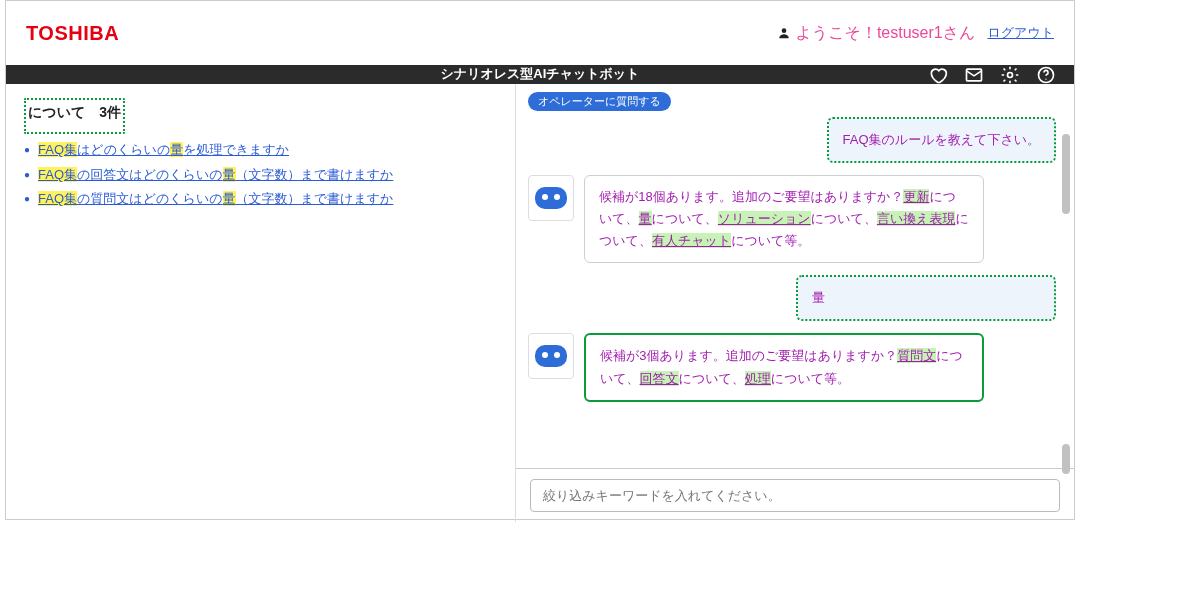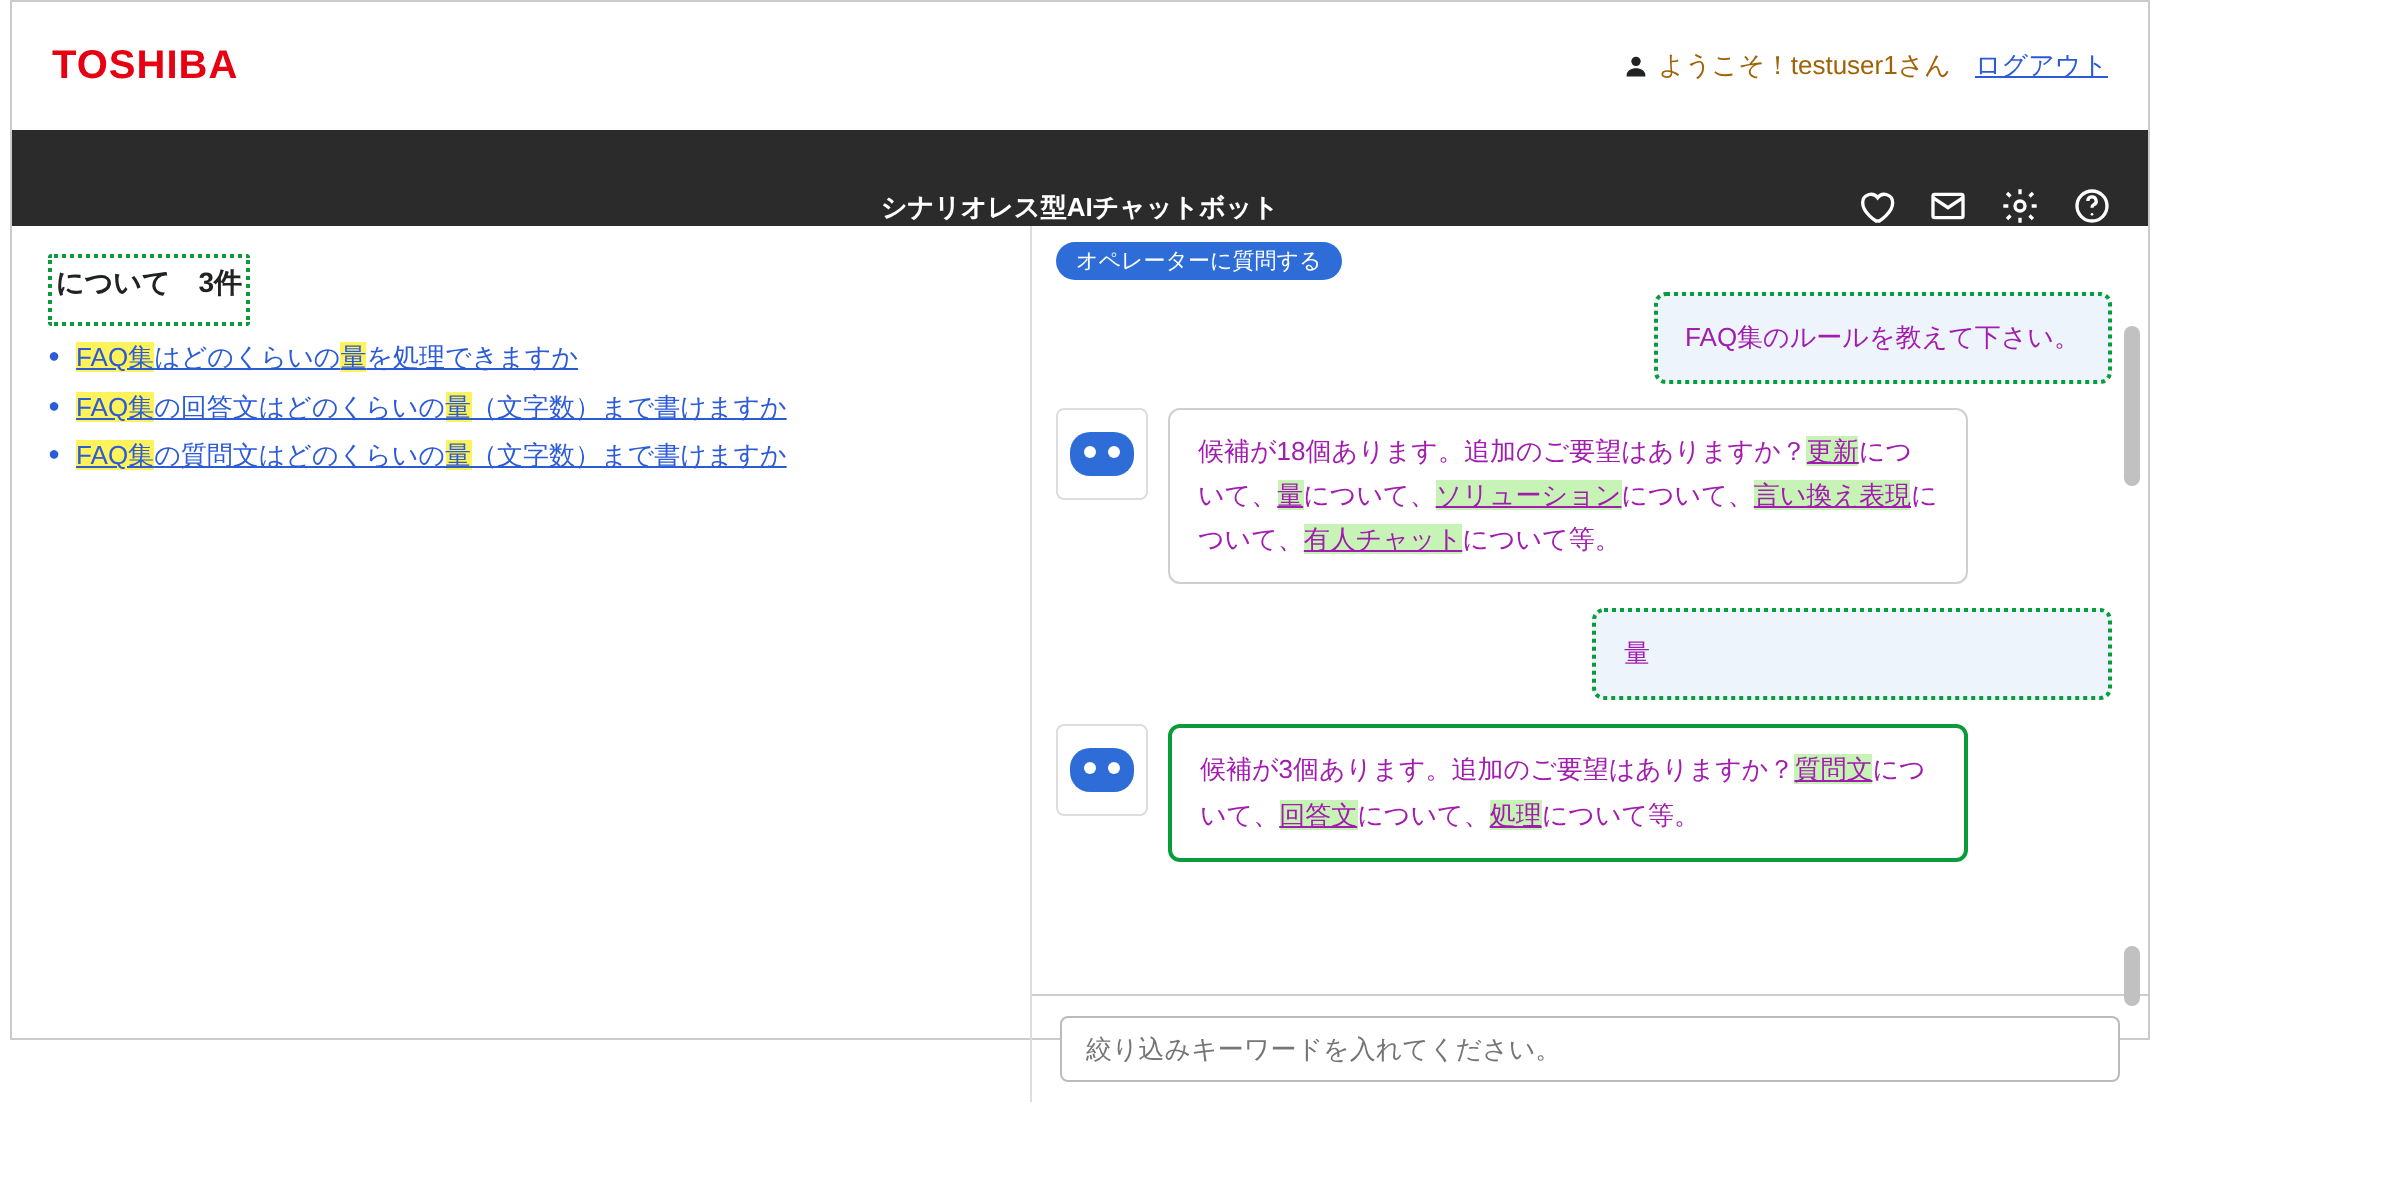--- a/index.html
+++ b/index.html
@@ -5,25 +5,25 @@
   * { box-sizing: border-box; margin: 0; padding: 0; font-family: "Hiragino Kaku Gothic ProN", "Meiryo", sans-serif; }
   body { background: #fff; width: 1200px; height: 600px; overflow: hidden; position: relative; }
 
   .app { width: 1070px; height: 520px; border: 1px solid #ccc; margin-left: 5px; margin-top: 0; position: relative; background: #fff; }
 
   
   .topbar { height: 64px; display: flex; align-items: center; padding: 0 20px; }
   .brand { color: #e60012; font-weight: 800; font-size: 20px; letter-spacing: 0.5px; }
   .topbar-spacer { flex: 1; }
   .user-icon { width: 14px; height: 14px; display: inline-block; margin-right: 4px; }
-  .welcome { font-size: 13px; color: #a16207; text-align: right; }
+  .welcome { font-size: 16px; color: #ec4899; text-align: right; }
   .logout { font-size: 13px; color: #2b5bd7; text-decoration: underline; margin-left: 12px; cursor: pointer; }
 
   
-  .darkbar { background: #2b2b2b; color: #fff; height: 48px; display: flex; align-items: flex-end; position: relative; }
+  .darkbar { background: #2b2b2b; color: #fff; height: 19px; display: flex; align-items: flex-start; position: relative; }
   .darkbar-title { position: absolute; left: 50%; transform: translateX(-50%); font-size: 13px; font-weight: 600; }
   .darkbar-icons { margin-left: auto; display: flex; gap: 16px; padding-right: 18px; }
   .darkbar-icons .ico { width: 20px; height: 20px; cursor: pointer; display: flex; align-items: center; justify-content: center; }
 
   
   .main { display: flex; height: calc(100% - 48px - 32px); }
   .left { width: 510px; border-right: 1px solid #ddd; padding: 14px 18px; }
   .right { flex: 1; display: flex; flex-direction: column; position: relative; justify-content: space-between; }
 
   

